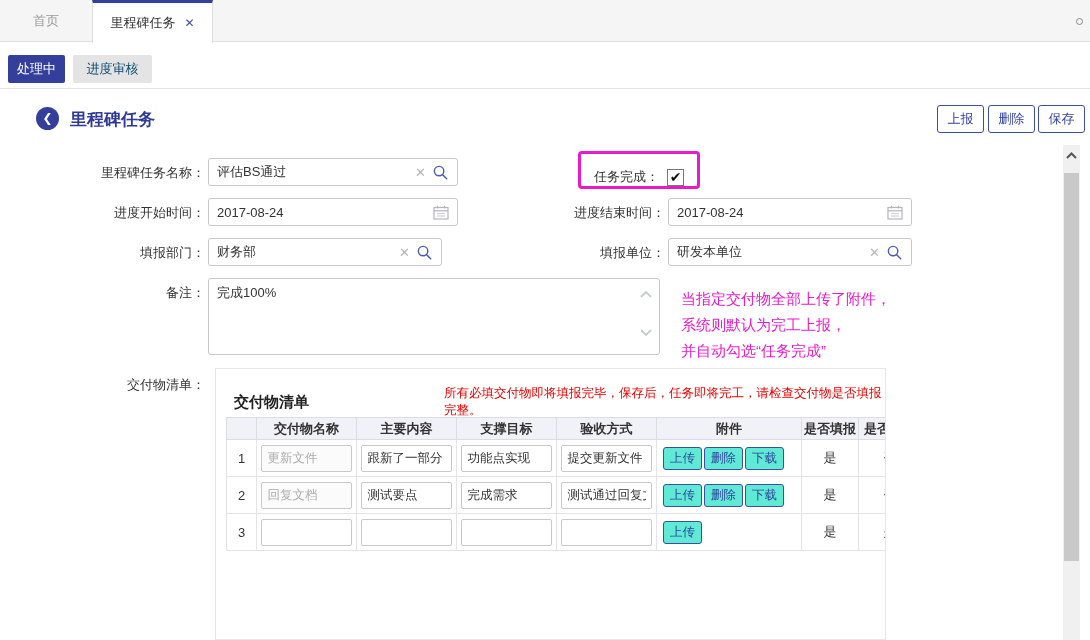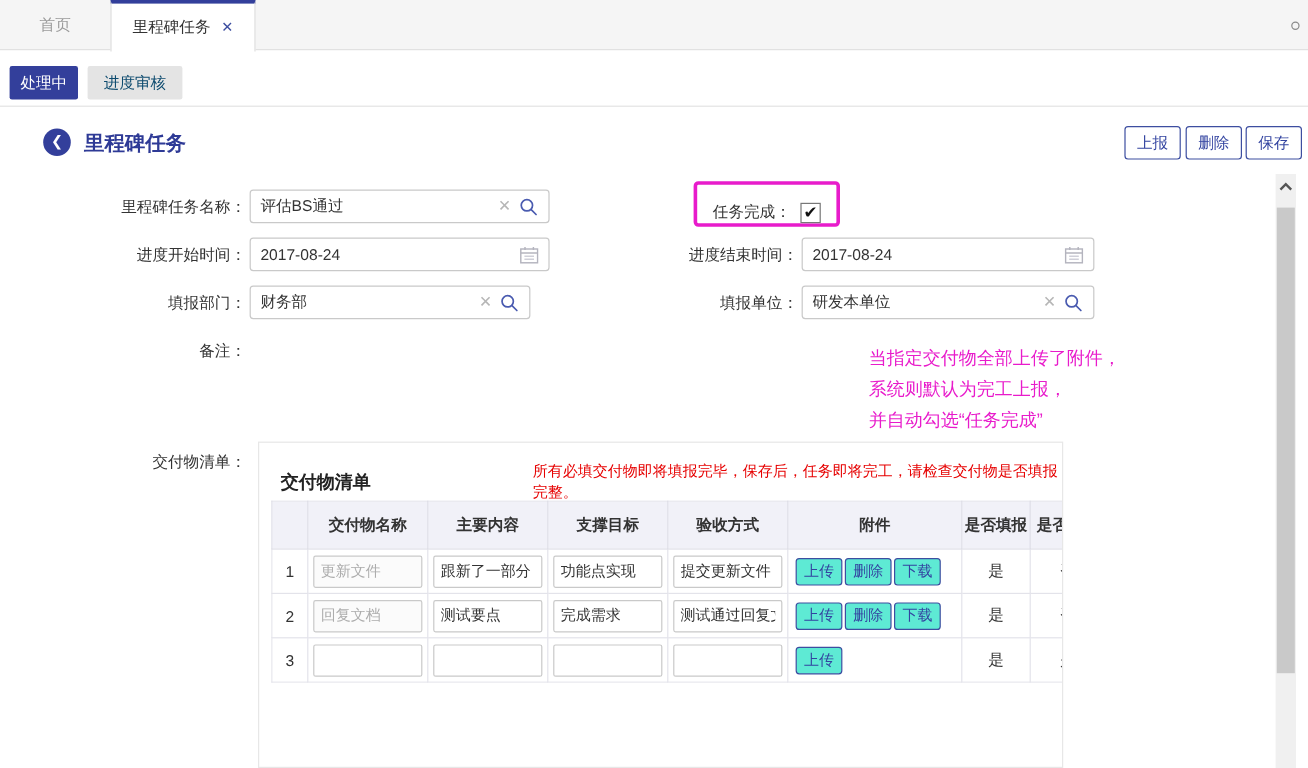--- a/index.html
+++ b/index.html
@@ -46,21 +46,21 @@
   .remark-box { position:absolute; left:208px; top:278px; width:452px; height:77px; border:1px solid #c9c9c9; border-radius:3px; background:#fff; }
   .remark-box textarea { width:100%; height:100%; border:none; outline:none; resize:none; padding:5px 22px 5px 8px; font-size:13px; color:#333; font-family:inherit; background:transparent; }
   .ta-chev { position:absolute; right:6px; }
   .annotation { position:absolute; left:681px; top:286px; font-size:15px; line-height:26px; }
   
   .dpanel { position:absolute; left:215px; top:368px; width:671px; height:272px; background:#fff; border:1px solid #e7e7e7; overflow:hidden; }
   .dtitle { position:absolute; left:18px; top:24px; font-size:15px; font-weight:bold; color:#222; }
   .dwarning { position:absolute; left:228px; top:16px; font-size:12.5px; color:#e60000; }
   .table-clip { position:absolute; left:10px; top:48px; width:660px; overflow:hidden; }
   .dtable { width:695px; border-collapse:collapse; table-layout:fixed; }
-  .dtable th { height:40px; background:#f1f1f8; border:1px solid #dcdce6; font-size:13px; font-weight:bold; color:#333; overflow:hidden; white-space:nowrap; }
+  .dtable th { height:22px; background:#f1f1f8; border:1px solid #dcdce6; font-size:13px; font-weight:bold; color:#333; overflow:hidden; white-space:nowrap; }
   .dtable td { height:37px; border:1px solid #e3e3ea; text-align:center; font-size:13px; color:#333; overflow:hidden; white-space:nowrap; padding:0 2px; }
   .dtable td input { width:95%; height:27px; border:1px solid #c9c9c9; border-radius:2px; padding:0 5px; font-size:12.5px; color:#333; font-family:inherit; outline:none; }
   .dtable td input.dim { color:#adadad; background:#fbfbfb; }
   .att-btn { display:inline-block; height:23px; line-height:21px; padding:0 6px; margin:0 1px; border:1px solid #3d4ea0; border-radius:3px; color:#3344a0; background:#5eead4; font-size:12.5px; cursor:pointer;font-family:Liberation Serif, serif; }
 </style>
 </head>
 <body>
 
 <div class="screen">
 
@@ -146,22 +146,35 @@
     <span class="icon-clear">✕</span>
     <span class="icon-wrap">
       <svg width="17" height="17" viewBox="0 0 18 18">
           <circle cx="7.5" cy="7.5" r="5" fill="none" stroke="#4a5bb0" stroke-width="1.5"></circle>
           <line x1="11.3" y1="11.3" x2="15.6" y2="15.6" stroke="#4a5bb0" stroke-width="1.5" stroke-linecap="round"></line>
         </svg>
     </span>
   </div>
 
   <div class="flabel" style="left:20px; top:284px;">备注：</div>
-
-  <div class="annotation" style="color: rgb(232, 27, 203); margin-left: 43px;">
+  <div class="remark-box">
+    <textarea style="">完成100%</textarea>
+    <span class="ta-chev" style="top:8px;">
+      <svg width="14" height="9" viewBox="0 0 14 9">
+          <polyline points="2,7 7,2 12,7" fill="none" stroke="#c6cad6" stroke-width="1.8"></polyline>
+        </svg>
+    </span>
+    <span class="ta-chev" style="top:46px;">
+      <svg width="14" height="9" viewBox="0 0 14 9">
+          <polyline points="2,2 7,7 12,2" fill="none" stroke="#c6cad6" stroke-width="1.8"></polyline>
+        </svg>
+    </span>
+  </div>
+
+  <div class="annotation" style="color: rgb(232, 27, 203);">
     <div>当指定交付物全部上传了附件，</div>
     <div>系统则默认为完工上报，</div>
     <div>并自动勾选“任务完成”</div>
   </div>
 
   <div class="flabel" style="left:20px; top:376px;">交付物清单：</div>
   <div class="dpanel">
     <div class="dtitle">交付物清单</div>
     <div class="dwarning">所有必填交付物即将填报完毕，保存后，任务即将完工，请检查交付物是否填报完整。</div>
     <div class="table-clip">

